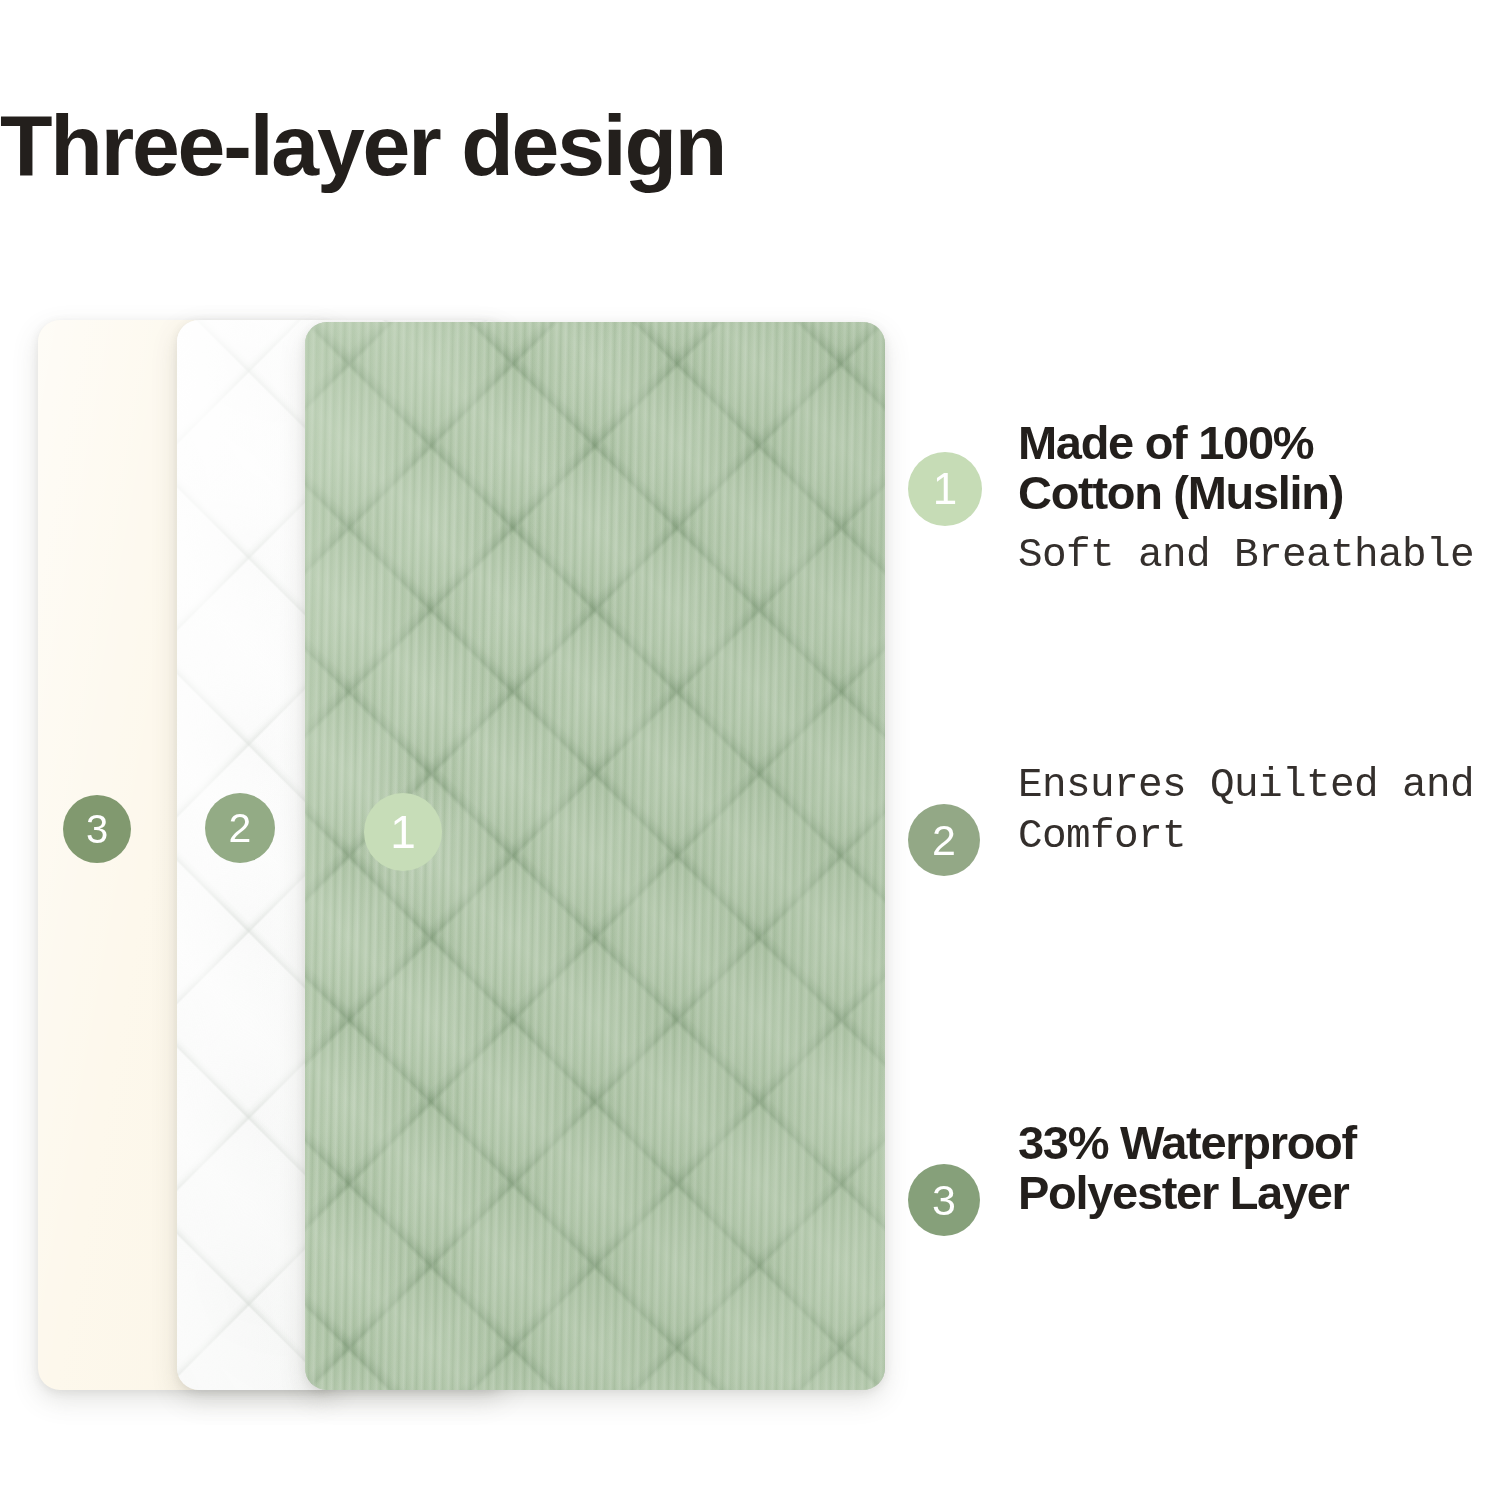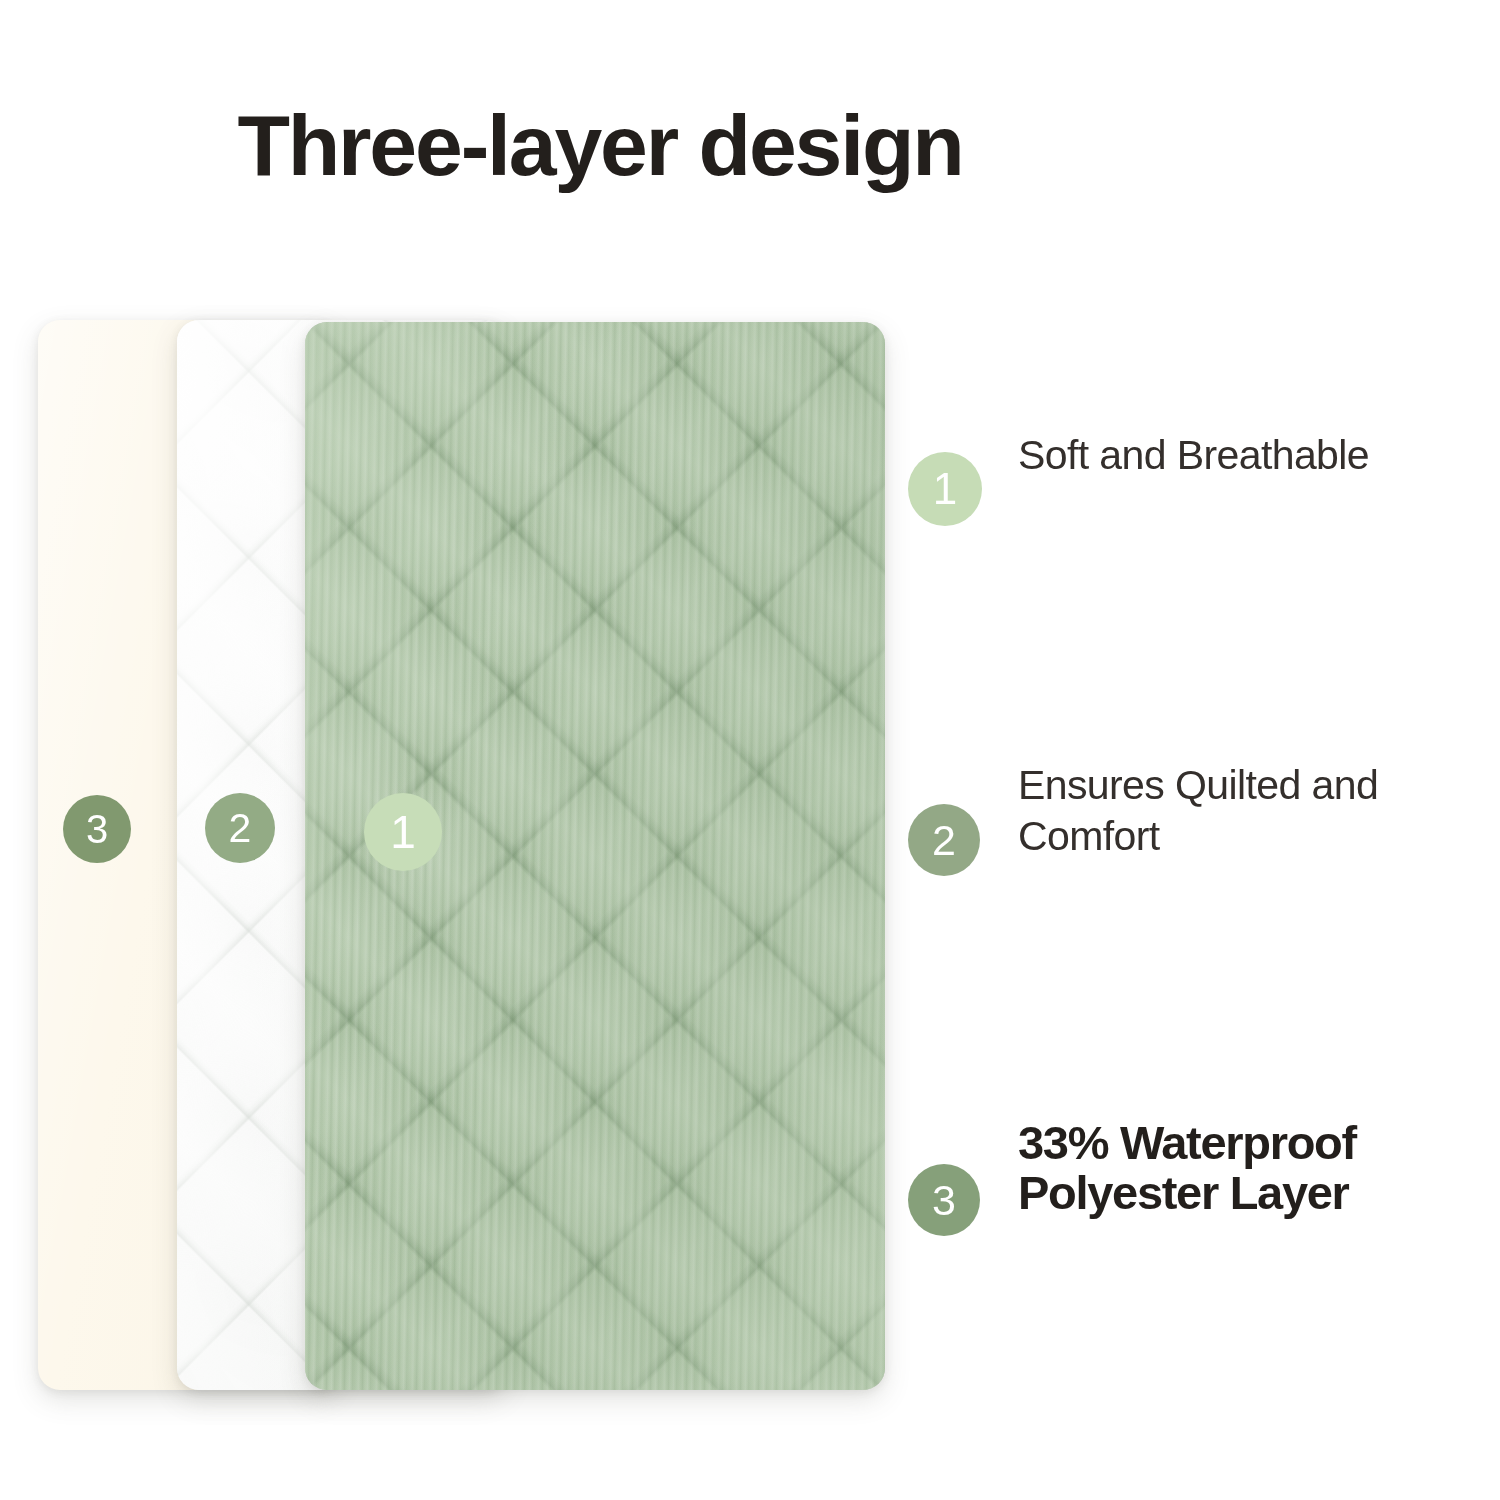--- a/index.html
+++ b/index.html
@@ -15,21 +15,21 @@
     font-family: "Liberation Sans", sans-serif;
     -webkit-font-smoothing: antialiased;
   }
 
   
   .page-title {
     position: absolute;
     left: 0;
     top: 102px;
     width: 1200px;
-    text-align: center;
+    text-align: left;
     font-family: "Liberation Sans", sans-serif;
     font-size: 86px;
     font-weight: 700;
     letter-spacing: -2.2px;
     color: #231f1c;
     line-height: 1;
   }
 
   
   .layer-stack {
@@ -283,21 +283,21 @@
     font-family: "Liberation Sans", sans-serif;
     font-size: 47px;
     font-weight: 700;
     letter-spacing: -1.3px;
     line-height: 1.06;
     color: #231f1c;
     margin: 0;
     white-space: pre-line;
   }
   .feature-sub {
-    font-family: Liberation Sans, sans-serif;
+    font-family: Liberation Mono, monospace;
     font-size: 41px;
     font-weight: 400;
     letter-spacing: -0.6px;
     line-height: 1.24;
     color: #342f2c;
     margin: 12px 0 0 0;
     white-space: pre-line;
   }
 </style>
 </head>
@@ -326,20 +326,22 @@
   <div class="layer-badge layer-badge-3">3</div>
   <div class="layer-badge layer-badge-2">2</div>
   <div class="layer-badge layer-badge-1">1</div>
 </div>
 
 <div class="features">
 
   <div class="feature feature-1">
     <div class="feature-badge">1</div>
     <div class="feature-text">
+      <p class="feature-title">Made of 100%
+Cotton (Muslin)</p>
       <p class="feature-sub">Soft and Breathable</p>
     </div>
   </div>
 
   <div class="feature feature-2">
     <div class="feature-badge">2</div>
     <div class="feature-text">
       <p class="feature-sub">Ensures Quilted and
 Comfort</p>
     </div>

